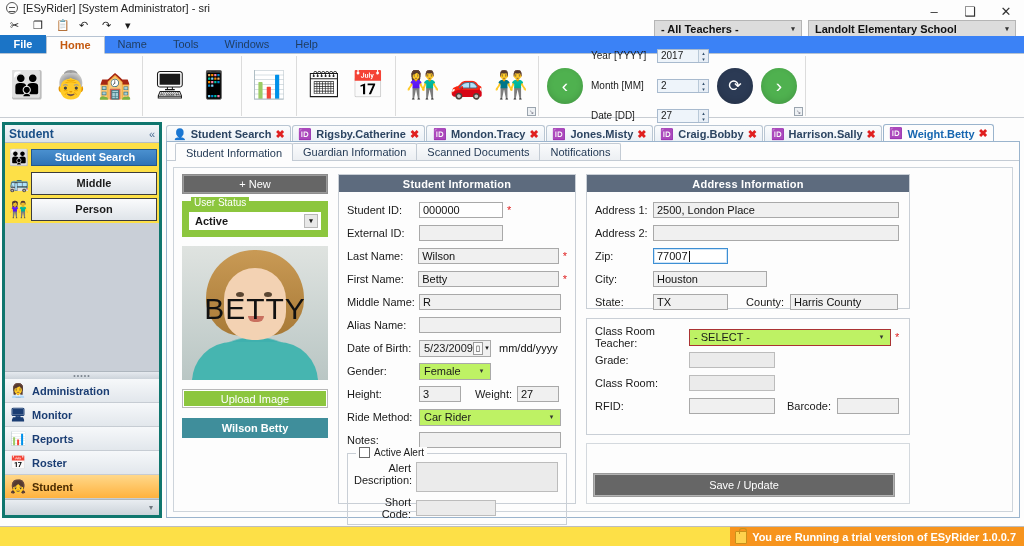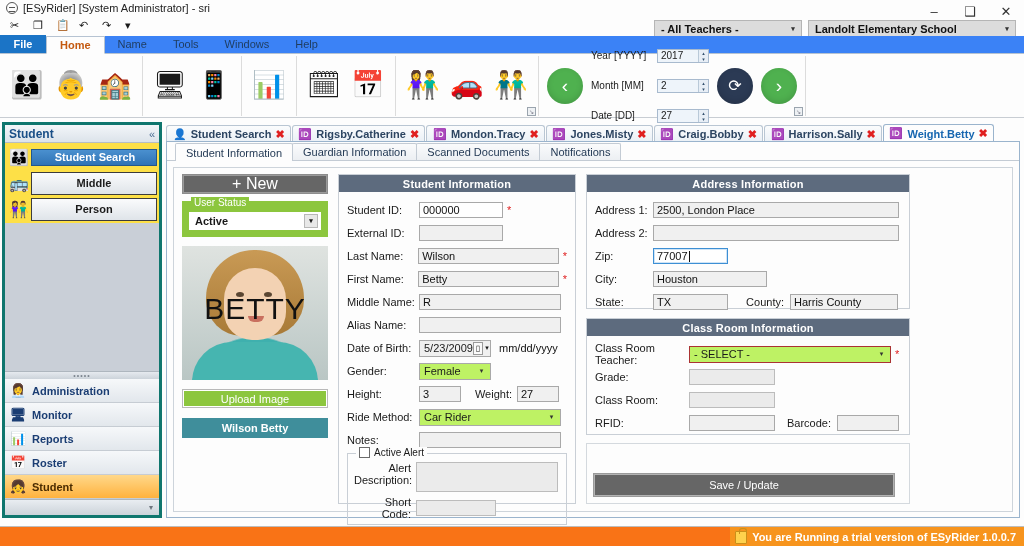--- a/index.html
+++ b/index.html
@@ -120,21 +120,21 @@
           background:linear-gradient(#fafbfc,#eceff3); margin-right:-1px;
           border-radius:2px 2px 0 0; }
   .stab.active{ background:#fdfdfd; height:18px; margin-bottom:-1px; font-weight:normal; }
 
   .body-area { position:absolute; left:6px; top:25px; width:840px; height:345px;
                border:1px solid #cdd4db; background:#fdfdfd; }
 
   
   .photocol { position:absolute; left:8px; top:6px; width:146px; }
   .newbtn { height:20px; background:#666; color:#fff; display:flex; align-items:center;
-            justify-content:center; font-size:16px; border:1px solid #8c8c8c;
+            justify-content:center; font-size:11px; border:1px solid #8c8c8c;
             box-shadow:inset 0 0 0 1px #9a9a9a; }
   .statusbox { margin-top:7px; border:2px solid #8cc63e; background:#8cc63e; padding:9px 5px 5px 5px;
                position:relative; }
   .statuslegend { position:absolute; left:7px; top:-6px; background:#8cc63e; color:#fff;
                   font-size:10px; padding:0 3px; }
   .statussel { height:18px; background:#fff; border:1px solid #fff; display:flex;
                align-items:center; padding:0 2px 0 5px; font-weight:bold; font-size:11px; }
   .statussel .lbl{ flex:1; }
   .statussel .arw{ width:14px; height:14px; background:#e8e8e8; border:1px solid #b8b8b8;
                    display:flex; align-items:center; justify-content:center; font-size:7px;}
@@ -192,21 +192,21 @@
   .alertlegend { position:absolute; left:8px; top:-7px; background:#fdfdfd; padding:0 3px;
                  display:flex; align-items:center; gap:4px; font-size:10px; }
   .chk { width:11px; height:11px; border:1px solid #6b6b6b; background:#fff; display:inline-block; }
 
   .savebtn { position:absolute; left:6px; right:14px; bottom:6px; height:24px; background:#666;
              border:1px solid #9a9a9a; box-shadow:inset 0 0 0 1px #b3b3b3;
              display:flex; align-items:center; justify-content:center; color:#fff; font-size:11px; }
 
   
   .statusbar { position:absolute; left:0; bottom:0; width:1024px; height:20px;
-               background:#f97316; border-top:1px solid #bdbdbd; display:flex;
+               background:#fde047; border-top:1px solid #bdbdbd; display:flex;
                align-items:flex-start; justify-content:flex-end; }
   .trial { background:#f7941d; height:20px; display:flex; align-items:center; gap:5px;
            padding:0 8px 0 5px; color:#fff; font-weight:bold; font-size:11px; }
   .lock { width:12px; height:13px; background:#ffd24d; border:1px solid #c9901a; border-radius:1px;
           position:relative; }
   .lock::before{ content:""; position:absolute; left:3px; top:-4px; width:6px; height:5px;
                  border:1px solid #c9901a; border-bottom:none; border-radius:3px 3px 0 0;}
 </style>
 </head>
 <body>
@@ -555,21 +555,20 @@
             <div class="frow">
               <span class="flabel" style="width:58px">State:</span>
               <span class="inp" style="width:75px">TX</span>
               <span class="flabel" style="width:62px; text-align:right; padding-right:6px;">County:</span>
               <span class="inp" style="width:108px">Harris County</span>
             </div>
           </div>
         </div>
 
         <div class="infopanel" style="left:412px; top:150px; width:324px; height:117px;">
-          <div class="ip-head">Class Room Information</div>
           <div class="ip-body">
             <div class="frow">
               <span class="flabel" style="width:94px">Class Room Teacher:</span>
               <span class="sel redborder" style="width:202px">
                 <span class="lbl">- SELECT -</span>
                 <span class="ar">▾</span>
               </span>
               <span class="req">*</span>
             </div>
             <div class="frow">

